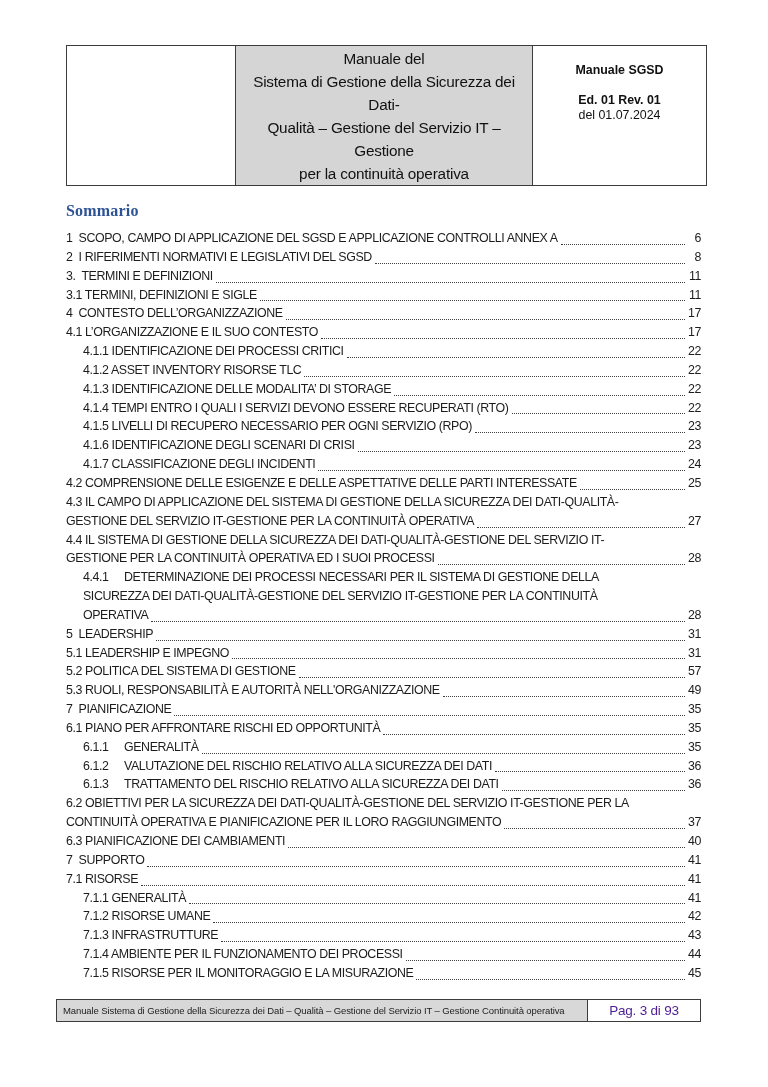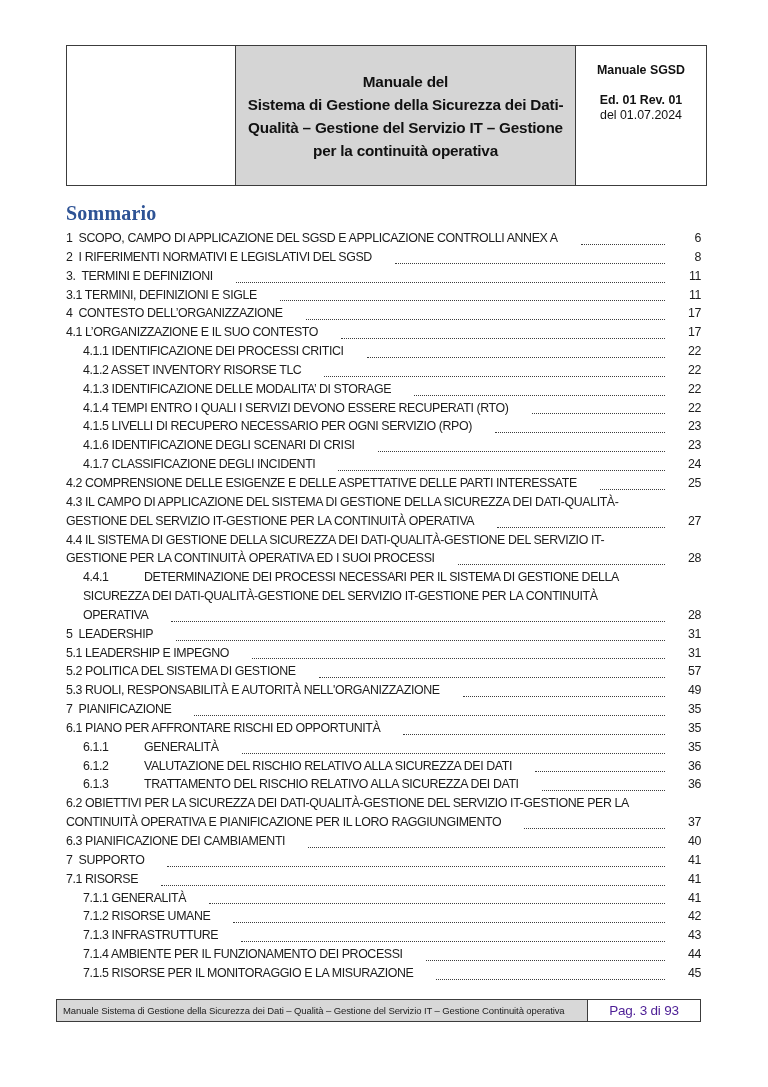--- a/index.html
+++ b/index.html
@@ -8,43 +8,43 @@
     font-family:"Liberation Sans",sans-serif;color:#1a1a1a;overflow:hidden;
   }
   
   .header-table{
     position:absolute;left:66px;top:45px;width:641px;height:141px;
     display:flex;border:1.6px solid #3c3c3c;box-sizing:border-box;background:#fff;
   }
   .hcell{box-sizing:border-box;}
   .hcell-logo{width:169px;border-right:1.6px solid #3c3c3c;background:#ffffff;}
   .hcell-title{
-    width:340px;border-right:1.6px solid #3c3c3c;background:#d5d5d5;
+    width:297px;border-right:1.6px solid #3c3c3c;background:#d5d5d5;
     display:flex;flex-direction:column;justify-content:center;align-items:center;
-    text-align:center;font-weight:bold;font-size:15.3px;line-height:23px;color:#111;
+    text-align:center;font-weight:normal;font-size:15.3px;line-height:23px;color:#111;
     letter-spacing:-0.2px;
   }
   .hcell-code{
     flex:1;background:#ffffff;text-align:center;padding-top:17px;
     font-size:12.4px;line-height:15px;color:#111;
   }
   .hcell-code .code{font-weight:bold;margin-bottom:15px;}
   .hcell-code .ed{font-weight:bold;}
   
   .toc-heading{
     position:absolute;left:66px;top:202px;
     font-family:"Liberation Serif","DejaVu Serif",serif;
-    font-weight:bold;font-size:20px;color:#2e5395;letter-spacing:0.2px;
+    font-weight:bold;font-size:16px;color:#2e5395;letter-spacing:0.2px;
   }
   
   .toc{
     position:absolute;left:66px;top:229px;width:635px;
     font-size:12.4px;letter-spacing:-0.4px;line-height:18.85px;color:#1c1c1c;
   }
-  .toc-row{display:flex;align-items:flex-start;white-space:pre;gap:20px;}
+  .toc-row{display:flex;align-items:flex-start;white-space:pre;}
   .toc-row.ind1{padding-left:17px;}
   .toc-num{display:inline-block;min-width:41px;}
   .toc-text{flex:0 1 auto;}
   .toc-leader{
     flex:1 1 10px;min-width:8px;border-bottom:1.4px dotted #3d3d3d;
     margin:0 3px 3px 3px;align-self:stretch;
   }
   .toc-page{flex:0 0 auto;text-align:right;min-width:13px;}
   
   .footer-bar{

